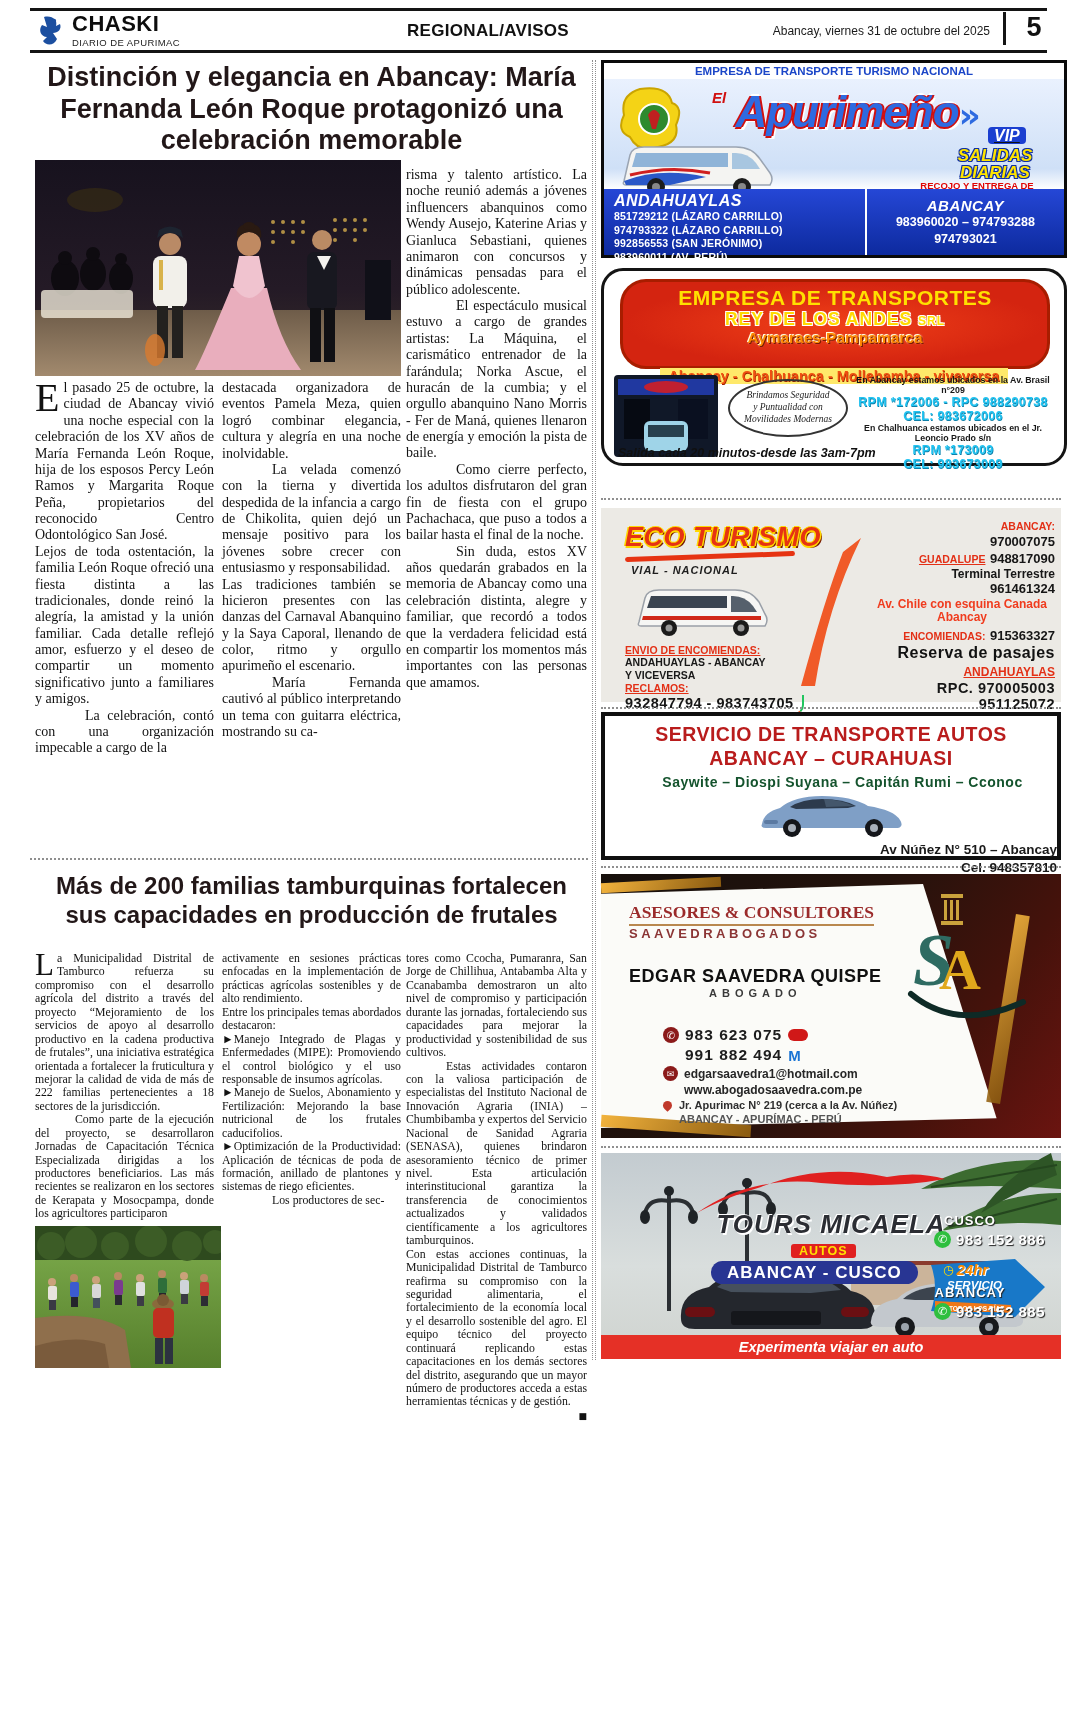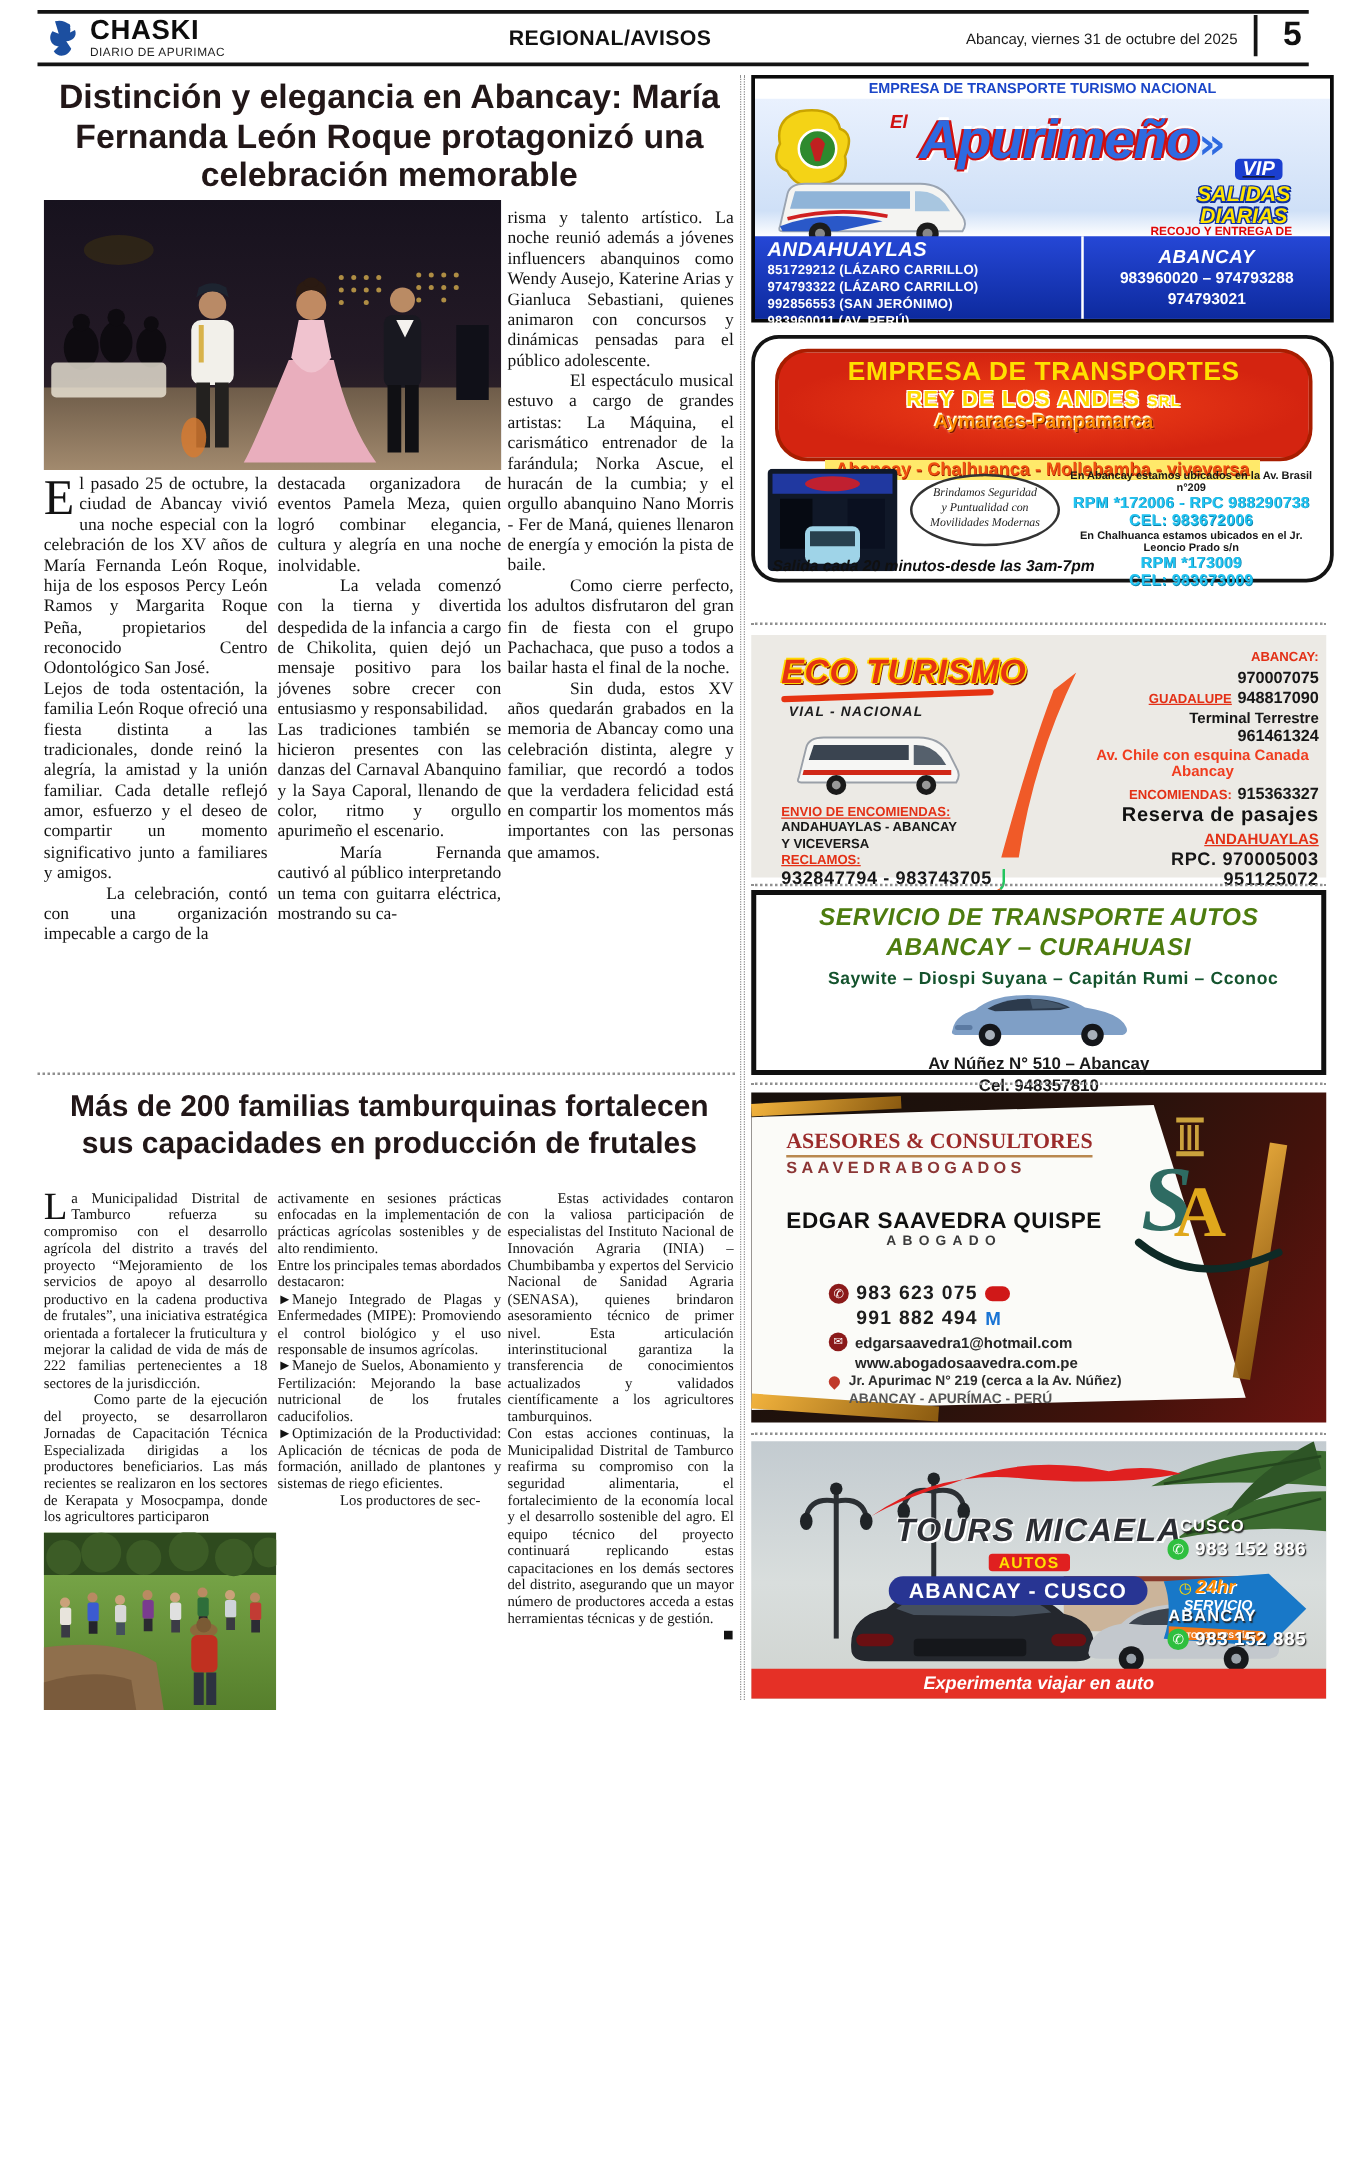--- a/index.html
+++ b/index.html
@@ -72,23 +72,23 @@
   .ad3-redlab{font-weight:800;font-size:10.5px;color:#e33016;}
   .ad3-num{font-weight:800;font-size:13px;color:#161616;}
   .ad3-addr{font-weight:800;font-size:12px;color:#f03c1e;line-height:1.1;text-align:center;}
   .ad3-res{font-weight:800;font-size:16px;color:#111;letter-spacing:.5px;}
   .ad3-big{font-weight:800;font-size:14.5px;color:#161616;letter-spacing:.5px;}
   .ad3-u{text-decoration:underline;}
   .ad3-small{font-weight:700;font-size:10.5px;color:#181818;line-height:1.25;}
 
   
   .ad4{border:4px solid #101010;background:#fff;text-align:center;}
-  .ad4-t{font-weight:800;font-size:19.5px;color:#4d7c0f;letter-spacing:.5px;line-height:1.25;font-style:italic;}
+  .ad4-t{font-weight:800;font-size:19.5px;color:#b91c1c;letter-spacing:.5px;line-height:1.25;}
   .ad4-r{font-weight:700;font-size:14px;color:#14532d;letter-spacing:.5px;padding-left:23px;}
-  .ad4-a{font-weight:700;font-size:13.5px;color:#1a1a1a;}
+  .ad4-a{font-weight:700;font-size:13.5px;color:#1a1a1a;text-align:right;}
 
   
   .ad5{background:linear-gradient(125deg,#17100c 0%,#23120c 45%,#45120b 75%,#6b1410 100%);}
   .ad5-card{position:absolute;left:0;top:10px;width:460px;height:244px;background:#fbfbf8;
             clip-path:polygon(0 4%,70% 0,86% 96%,0 100%);}
   .ad5-gold{position:absolute;background:linear-gradient(120deg,#f2b33d,#8a5a10);}
   .ad5-l1{font-family:"Liberation Serif",serif;font-weight:700;font-size:17.5px;color:#9b2b2b;
           border-bottom:2px solid #b9884f;display:inline-block;padding-bottom:1px;}
   .ad5-l2{font-weight:800;font-size:13px;color:#8b3535;letter-spacing:3.5px;}
   .ad5-name{font-weight:800;font-size:18px;color:#101010;letter-spacing:.5px;}
@@ -314,20 +314,21 @@
   </div>
   <div class="abs body2" style="left:222px;top:952px;width:179px;">
     <p class="p">activamente en sesiones prácticas enfocadas en la implementación de prácticas agrícolas sostenibles y de alto rendimiento.</p>
     <p class="p">Entre los principales temas abordados destacaron:</p>
     <p class="p">►Manejo Integrado de Plagas y Enfermedades (MIPE): Promoviendo el control biológico y el uso responsable de insumos agrícolas.</p>
     <p class="p">►Manejo de Suelos, Abonamiento y Fertilización: Mejorando la base nutricional de los frutales caducifolios.</p>
     <p class="p">►Optimización de la Productividad: Aplicación de técnicas de poda de formación, anillado de plantones y sistemas de riego eficientes.</p>
     <p class="p ti-lg">Los productores de sec-</p>
   </div>
   <div class="abs body2" style="left:406px;top:952px;width:181px;">
+    <p class="p">tores como Ccocha, Pumaranra, San Jorge de Chillihua, Antabamba Alta y Ccanabamba demostraron un alto nivel de compromiso y participación durante las jornadas, fortaleciendo sus capacidades para mejorar la productividad y sostenibilidad de sus cultivos.</p>
     <p class="p ti">Estas actividades contaron con la valiosa participación de especialistas del Instituto Nacional de Innovación Agraria (INIA) – Chumbibamba y expertos del Servicio Nacional de Sanidad Agraria (SENASA), quienes brindaron asesoramiento técnico de primer nivel. Esta articulación interinstitucional garantiza la transferencia de conocimientos actualizados y validados científicamente a los agricultores tamburquinos.</p>
     <p class="p">Con estas acciones continuas, la Municipalidad Distrital de Tamburco reafirma su compromiso con la seguridad alimentaria, el fortalecimiento de la economía local y el desarrollo sostenible del agro. El equipo técnico del proyecto continuará replicando estas capacitaciones en los demás sectores del distrito, asegurando que un mayor número de productores acceda a estas herramientas técnicas y de gestión.</p>
     <span class="endmark">■</span>
   </div>
 
   <div class="abs dots-v" style="left:592px;top:60px;height:1300px;"></div>
 
   <div class="abs ad1" style="left:601px;top:60px;width:460px;height:192px;">
     <div class="ad1-top">EMPRESA DE TRANSPORTE TURISMO NACIONAL</div>
 

